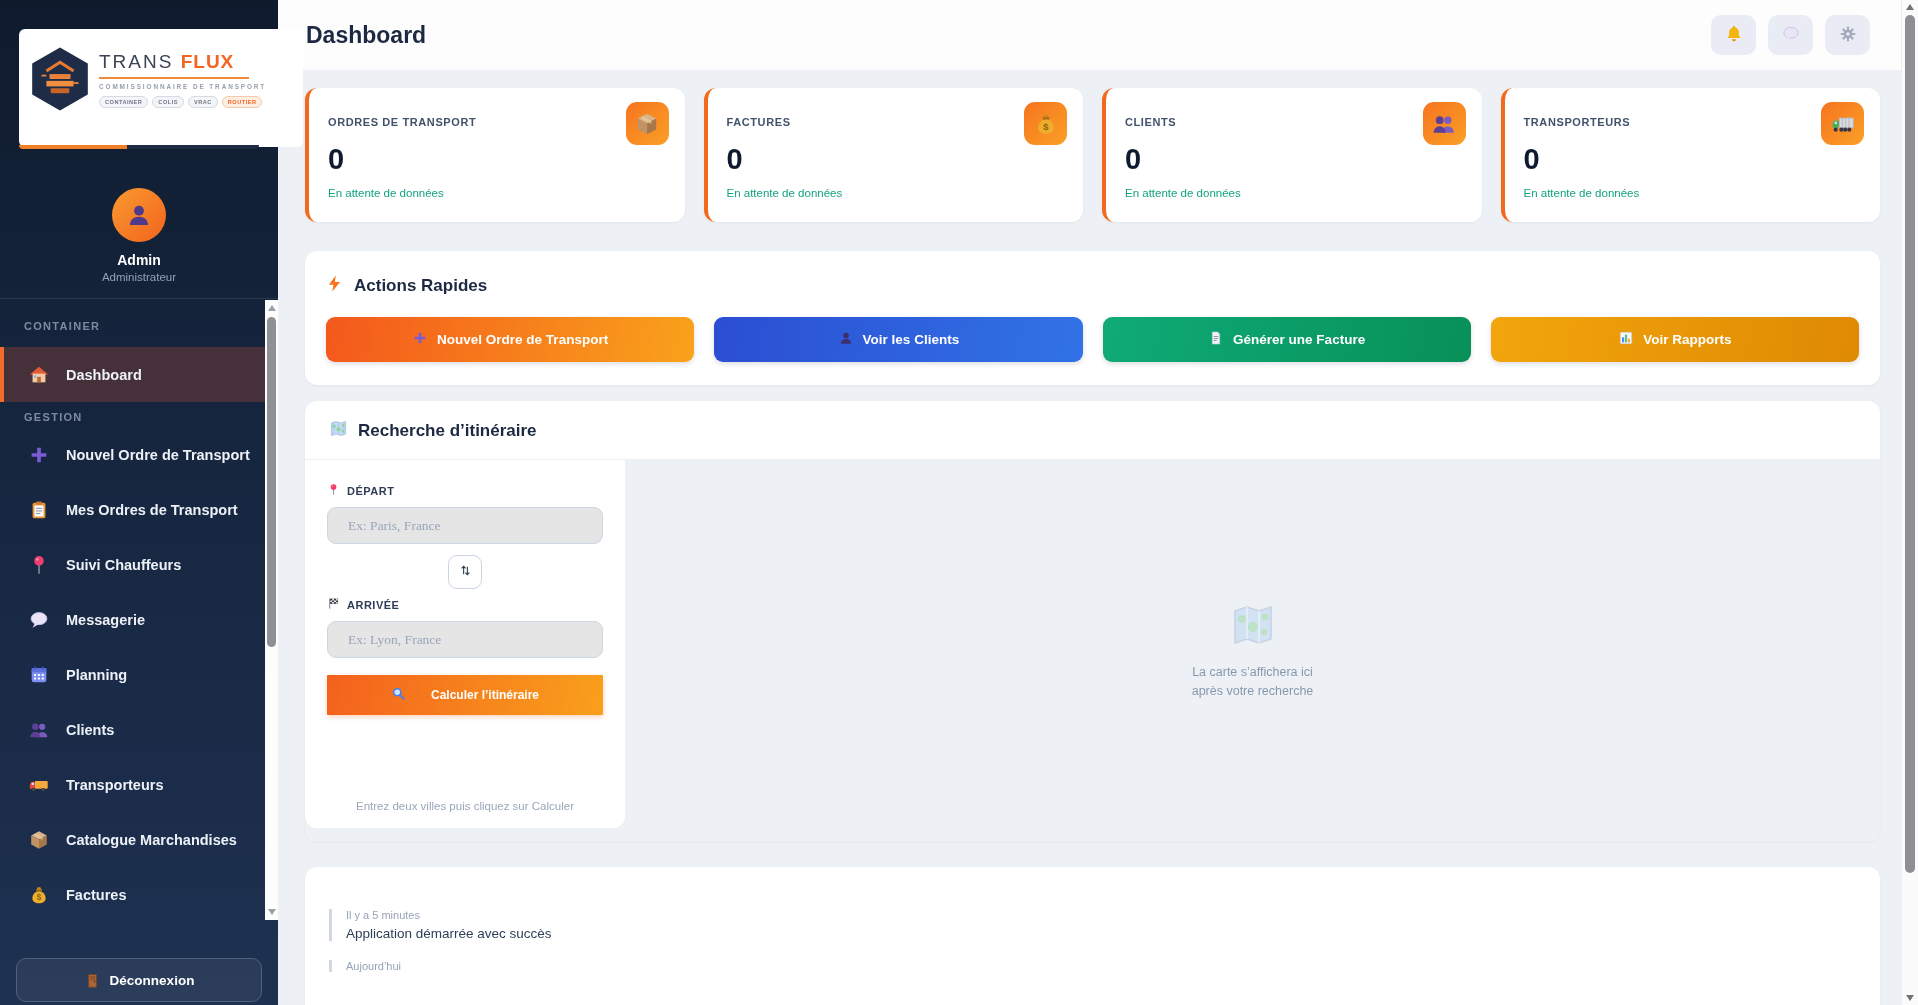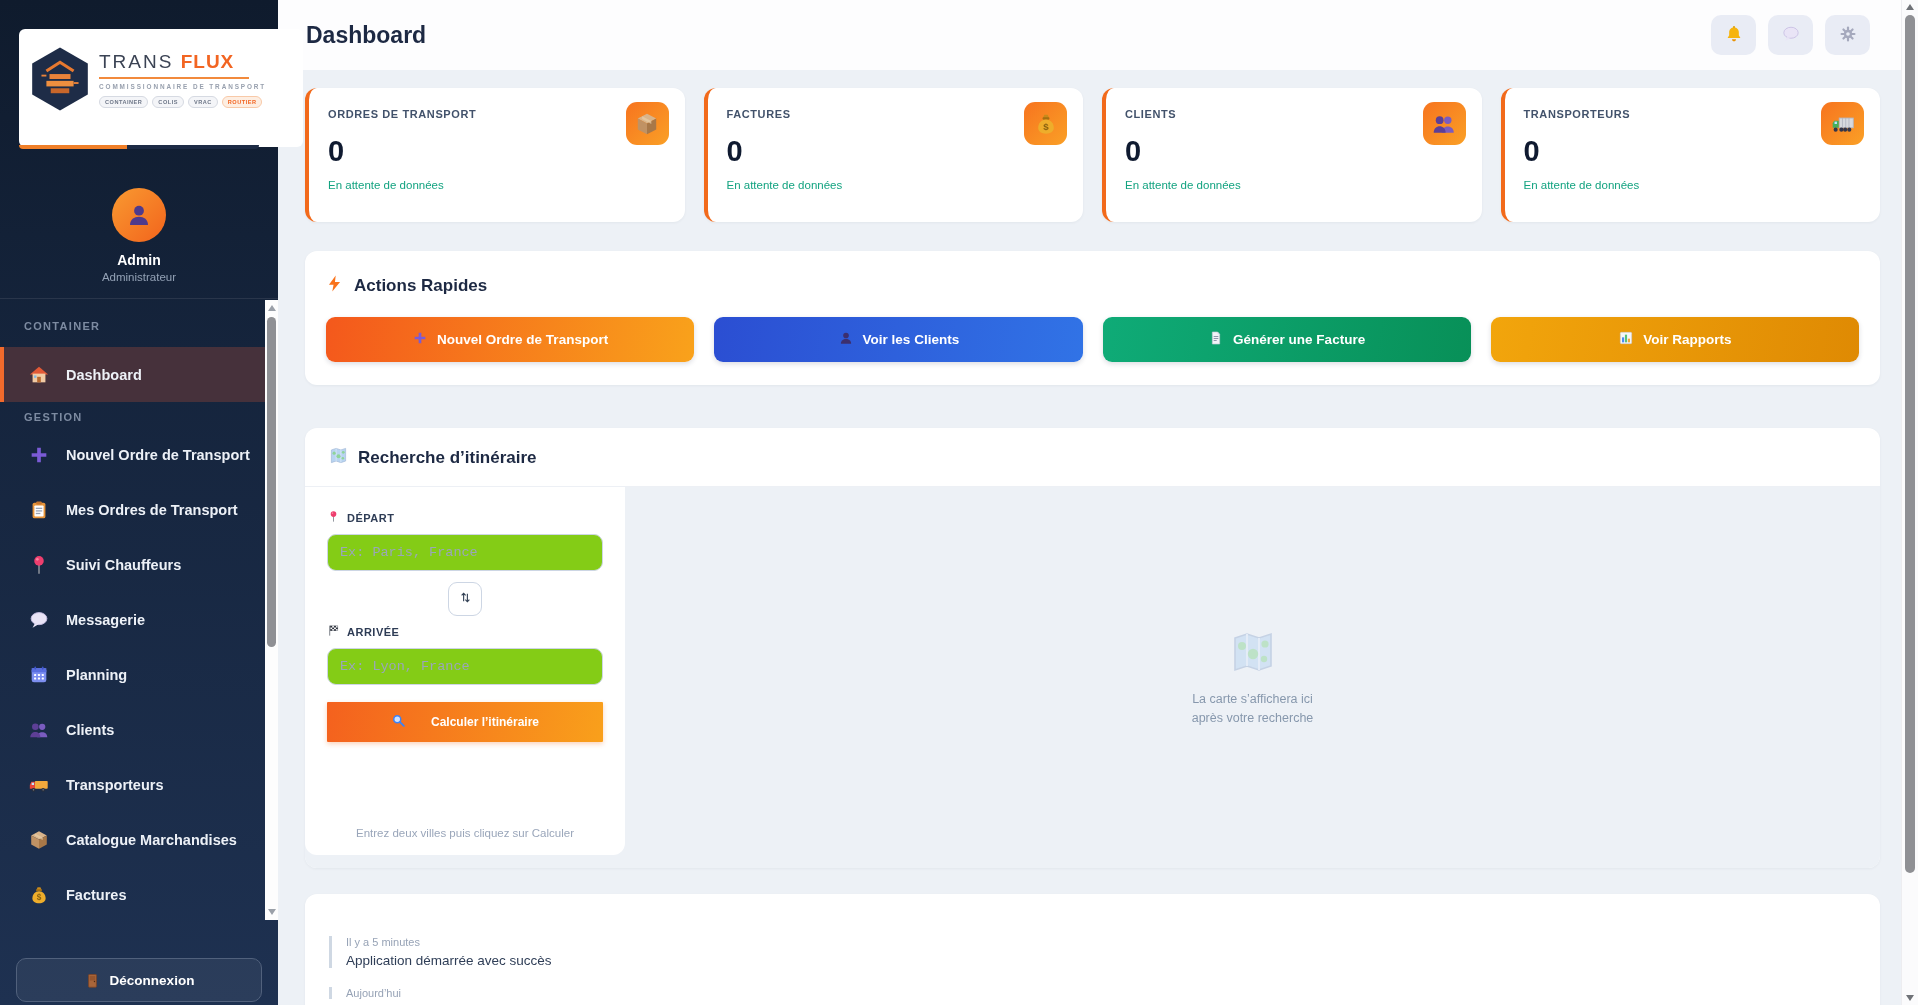--- a/index.html
+++ b/index.html
@@ -60,21 +60,21 @@
   .page-title { font-size:23px; font-weight:800; color:#1d2943; }
   .topbar-actions { display:flex; gap:12px; }
   .icon-btn { width:45px; height:40px; border-radius:10px; background:#e9ecf5; border:none; cursor:pointer;
     display:flex; align-items:center; justify-content:center; }
   .icon-btn svg { width:20px; height:20px; }
 
   .content { padding:18px 38px 0 27px; }
 
   .stats-grid { display:grid; grid-template-columns:repeat(4,1fr); gap:19px; }
   .stat-card { position:relative; background:#fff; border-left:4px solid #f26a1b; border-radius:12px;
-    height:134px; padding:20px 18px 0 19px; box-shadow:0 1px 3px rgba(20,30,60,.05); }
+    height:134px; padding:28px 18px 0 19px; box-shadow:0 1px 3px rgba(20,30,60,.05); }
   .stat-label { font-size:11px; font-weight:700; letter-spacing:.6px; color:#42526b; }
   .stat-value { margin-top:15px; font-size:29px; font-weight:800; color:#0f1a30; }
   .stat-status { margin-top:11px; font-size:11.5px; color:#13a380; }
   .stat-icon { position:absolute; top:14px; right:16px; width:43px; height:43px; border-radius:11px;
     background:linear-gradient(135deg,#f7741f,#faa026); display:flex; align-items:center; justify-content:center; }
   .stat-icon svg { width:26px; height:26px; }
 
   .panel { background:#fff; border-radius:12px; box-shadow:0 1px 3px rgba(20,30,60,.05); }
   .panel-title { display:flex; align-items:center; gap:10px; font-size:17px; font-weight:800; color:#1d2943; }
   .panel-title svg { width:19px; height:19px; }
@@ -83,30 +83,30 @@
   .qa-grid { display:grid; grid-template-columns:repeat(4,1fr); gap:20px; margin-top:19px; padding:0 1px; }
   .qa-btn { height:45px; border:none; border-radius:9px; color:#fff; font-size:13.5px; font-weight:700;
     display:flex; align-items:center; justify-content:center; gap:9px; cursor:pointer; font-family:inherit;
     box-shadow:0 2px 5px rgba(20,30,60,.15); }
   .qa-btn svg { width:16px; height:16px; }
   .qa-orange { background:linear-gradient(100deg,#f4581c,#f9a21b); }
   .qa-blue   { background:linear-gradient(100deg,#2b4ed2,#3173e6); }
   .qa-green  { background:linear-gradient(100deg,#0fab77,#089058); }
   .qa-amber  { background:linear-gradient(100deg,#f2a50c,#df8a03); }
 
-  .route-panel { margin-top:43px; overflow:hidden; }
+  .route-panel { margin-top:16px; overflow:hidden; }
   .route-head { padding:18px 24px 16px; border-bottom:1px solid #edf0f5; }
   .route-body { display:flex; height:381px; background:#edf1f6; }
   .route-form { width:320px; background:#fff; border-radius:0 0 12px 12px; height:368px;
     padding:17px 22px 0; position:relative; }
   .field-label { display:flex; align-items:center; gap:7px; font-size:11px; font-weight:800;
     letter-spacing:.5px; color:#2e3c55; margin:6px 0 9px; }
   .field-label svg { width:13px; height:13px; }
-  .route-input { width:100%; height:37px; border:1.5px solid #cdd6e4; border-radius:9px; padding:0 12px;
-    font-size:13.5px; color:#334155; font-family:Liberation Mono, monospace; outline:none; background:#84cc16; }
+  .route-input { width:100%; height:37px; border:1.5px solid #cdd6e4; border-radius:9px; padding:0 20px;
+    font-size:13.5px; color:#334155; font-family:Liberation Serif, serif; outline:none; background:#e5e5e5; }
   .route-input::placeholder { color:#9aa6ba; }
   .swap-row { text-align:center; margin:11px 0 8px; }
   .swap-btn { width:34px; height:34px; border:1.5px solid #cdd6e4; border-radius:9px; background:#fff; cursor:pointer;
     display:inline-flex; align-items:center; justify-content:center; }
   .swap-btn svg { width:15px; height:15px; }
   .calc-btn { width:100%; height:40px; margin-top:17px; border:none; border-radius:1px; cursor:pointer;
     background:linear-gradient(100deg,#f4611e,#f9a01b); color:#fff; font-size:12px; font-weight:700; font-family:inherit;
     display:flex; align-items:center; justify-content:center; gap:25px; box-shadow:0 2px 5px rgba(242,106,27,.3); }
   .calc-btn svg { width:15px; height:15px; }
   .route-hint { position:absolute; left:0; right:0; bottom:16px; text-align:center; font-size:11.5px; color:#9aa6ba; }

